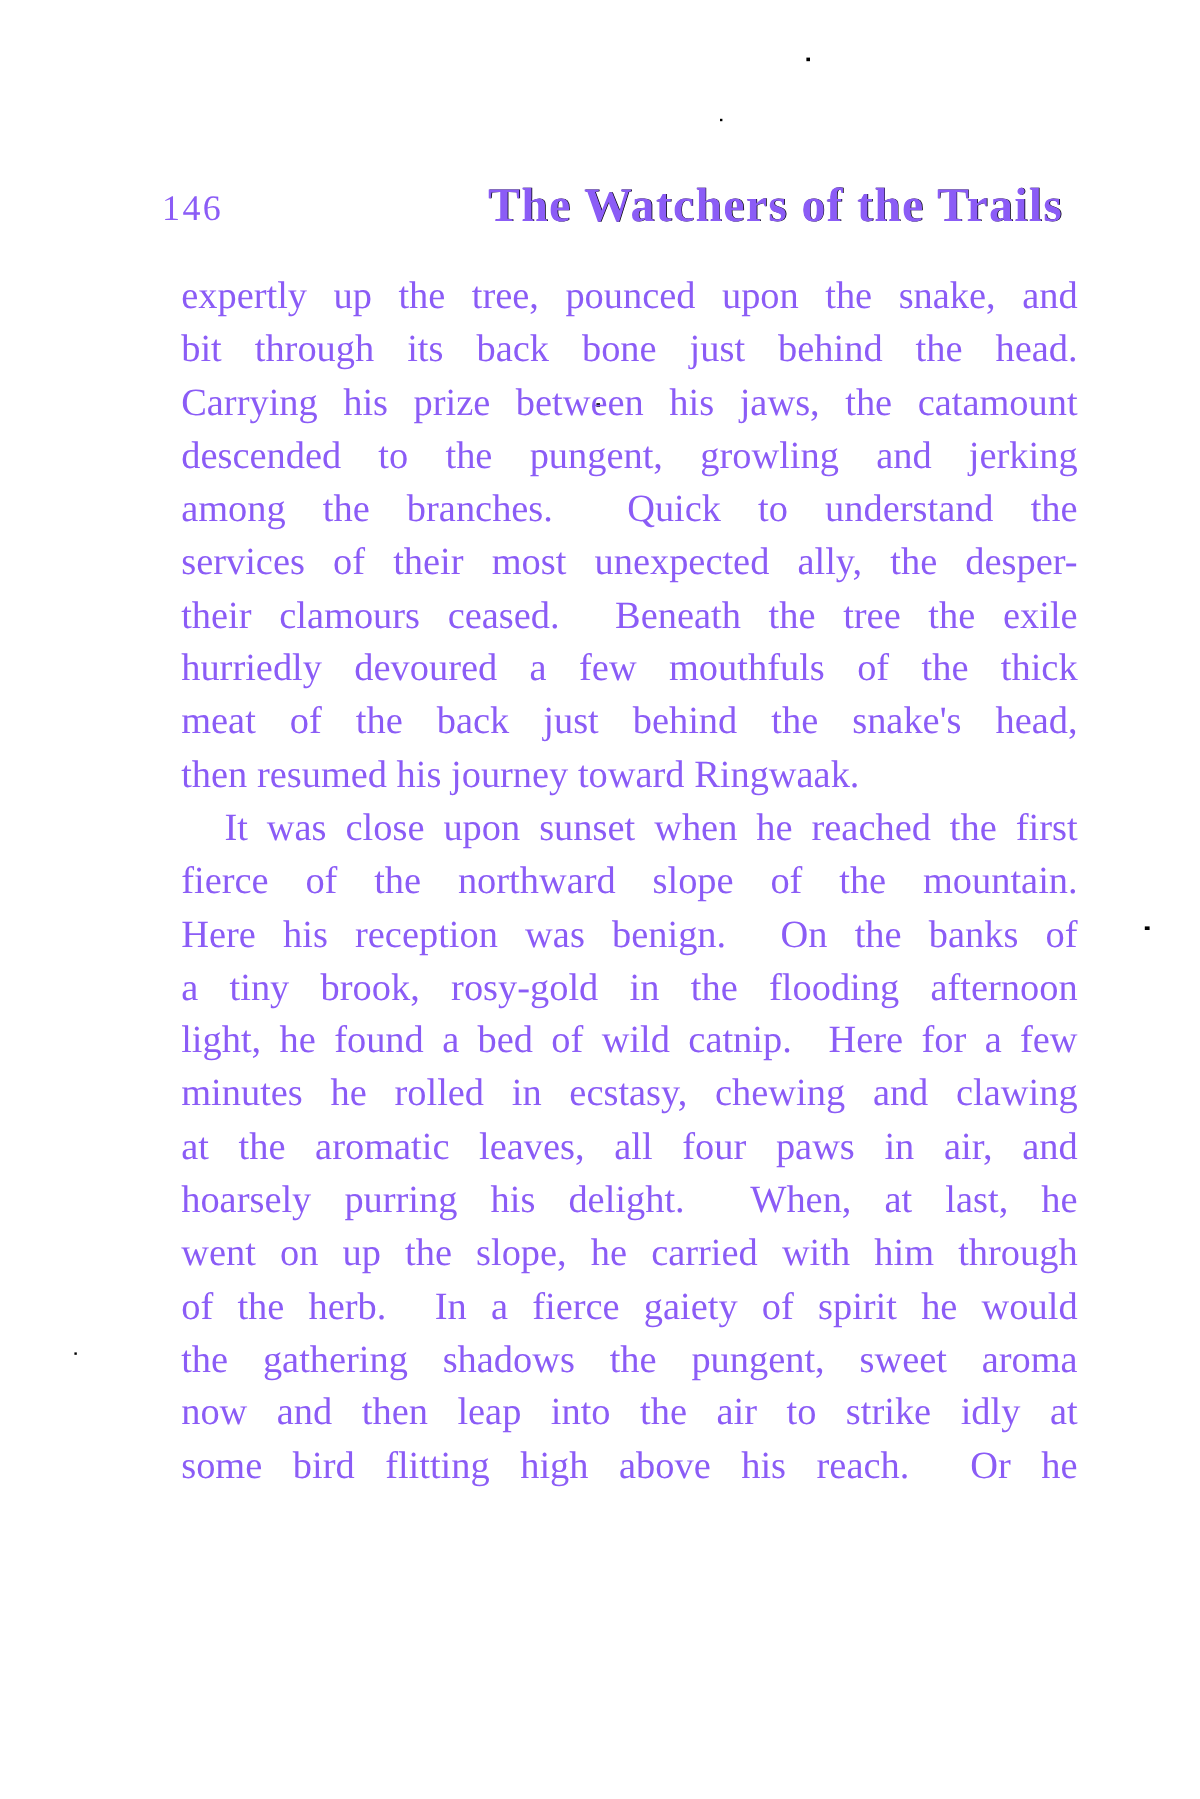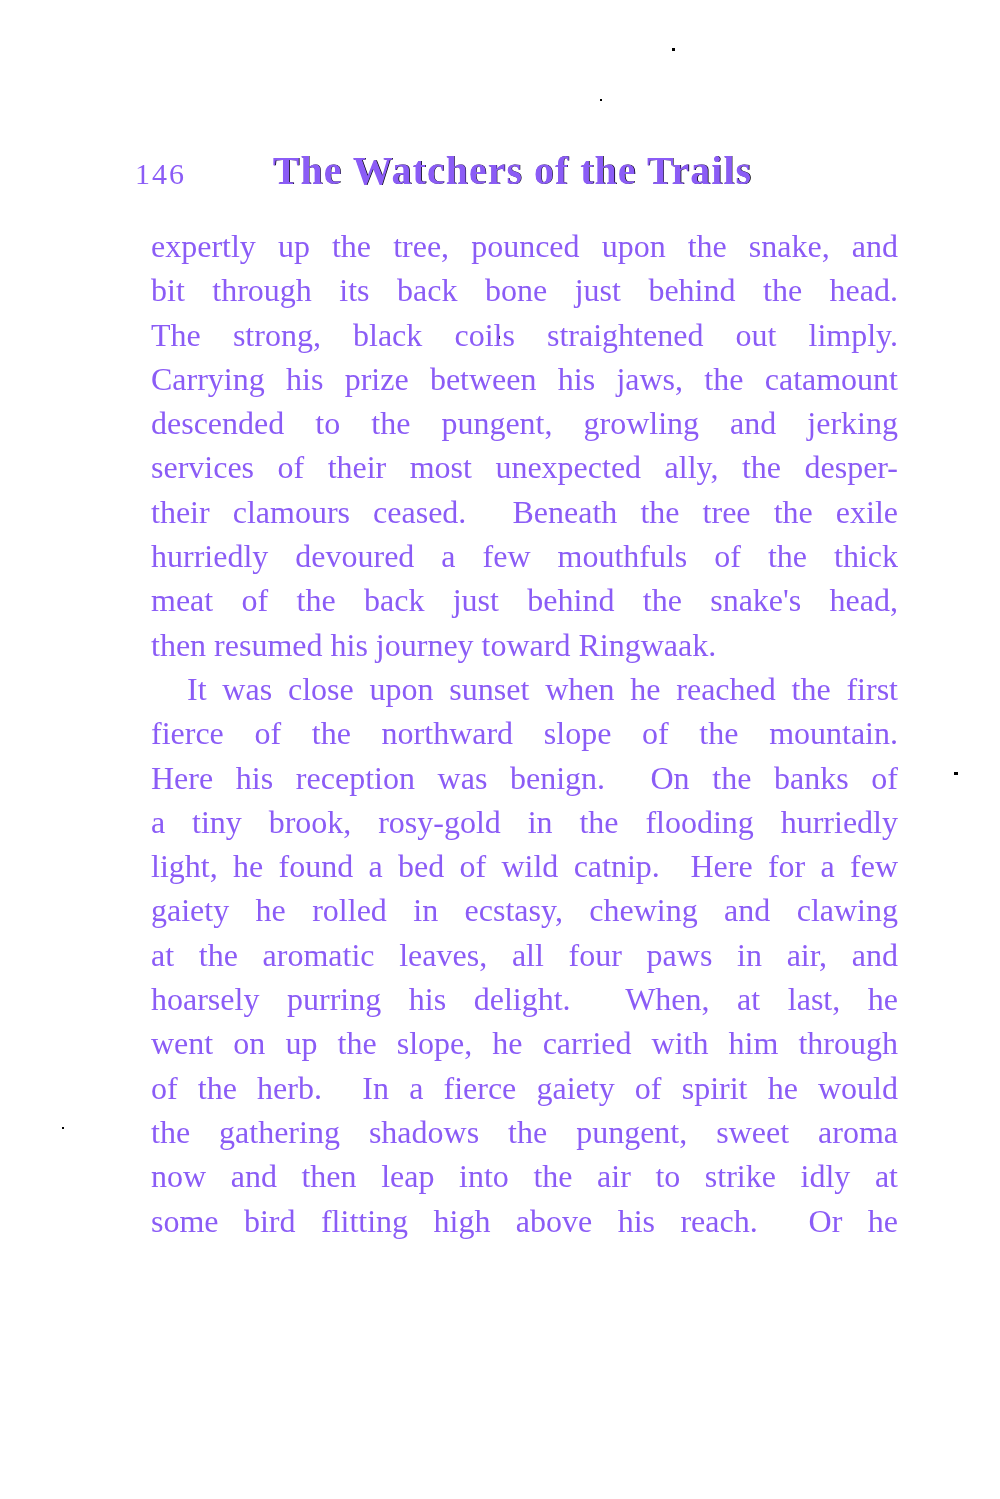--- a/index.html
+++ b/index.html
@@ -29,21 +29,21 @@
     position: absolute;
     left: -4px;
     top: 3px;
     font-size: 30px;
     line-height: 44px;
     letter-spacing: 2px;
     font-variant-numeric: oldstyle-nums;
   }
   #page-title {
     display: block;
-    text-align: center;
+    text-align: right;
     font-size: 40px;
     line-height: 44px;
     font-weight: bold;
     letter-spacing: 1px;
     
     text-shadow: 0.6px 0 0 #000;
   }
   
   #body-text {
     position: absolute;
@@ -88,35 +88,35 @@
 
   <div id="page-header">
     <span id="page-number">146</span>
     <span id="page-title">The Watchers of the Trails</span>
   </div>
 
   <div id="body-text">
 
     <div class="text-line">expertly up the tree, pounced upon the snake, and</div>
     <div class="text-line">bit through its back bone just behind the head.</div>
-    <div class="text-line">The strong, black coils straightened out limply.</div>
     <div class="text-line">Carrying his prize between his jaws, the catamount</div>
     <div class="text-line">descended to the pungent, growling and jerking</div>
+    <div class="text-line">among the branches.&nbsp; Quick to understand the</div>
     <div class="text-line">services of their most unexpected ally, the desper-</div>
     <div class="text-line">their clamours ceased.&nbsp; Beneath the tree the exile</div>
     <div class="text-line">hurriedly devoured a few mouthfuls of the thick</div>
     <div class="text-line">meat of the back just behind the snake's head,</div>
     <div class="text-line para-end">then resumed his journey toward Ringwaak.</div>
 
     <div class="text-line indent">It was close upon sunset when he reached the first</div>
     <div class="text-line">fierce of the northward slope of the mountain.</div>
     <div class="text-line">Here his reception was benign.&nbsp; On the banks of</div>
-    <div class="text-line">a tiny brook, rosy-gold in the flooding hurriedly</div>
+    <div class="text-line">a tiny brook, rosy-gold in the flooding afternoon</div>
     <div class="text-line">light, he found a bed of wild catnip.&nbsp; Here for a few</div>
-    <div class="text-line">gaiety he rolled in ecstasy, chewing and clawing</div>
+    <div class="text-line">minutes he rolled in ecstasy, chewing and clawing</div>
     <div class="text-line">at the aromatic leaves, all four paws in air, and</div>
     <div class="text-line">hoarsely purring his delight.&nbsp; When, at last, he</div>
     <div class="text-line">went on up the slope, he carried with him through</div>
     <div class="text-line">of the herb.&nbsp; In a fierce gaiety of spirit he would</div>
     <div class="text-line">the gathering shadows the pungent, sweet aroma</div>
     <div class="text-line">now and then leap into the air to strike idly at</div>
     <div class="text-line">some bird flitting high above his reach.&nbsp; Or he</div>
   </div>
 
 </div>

